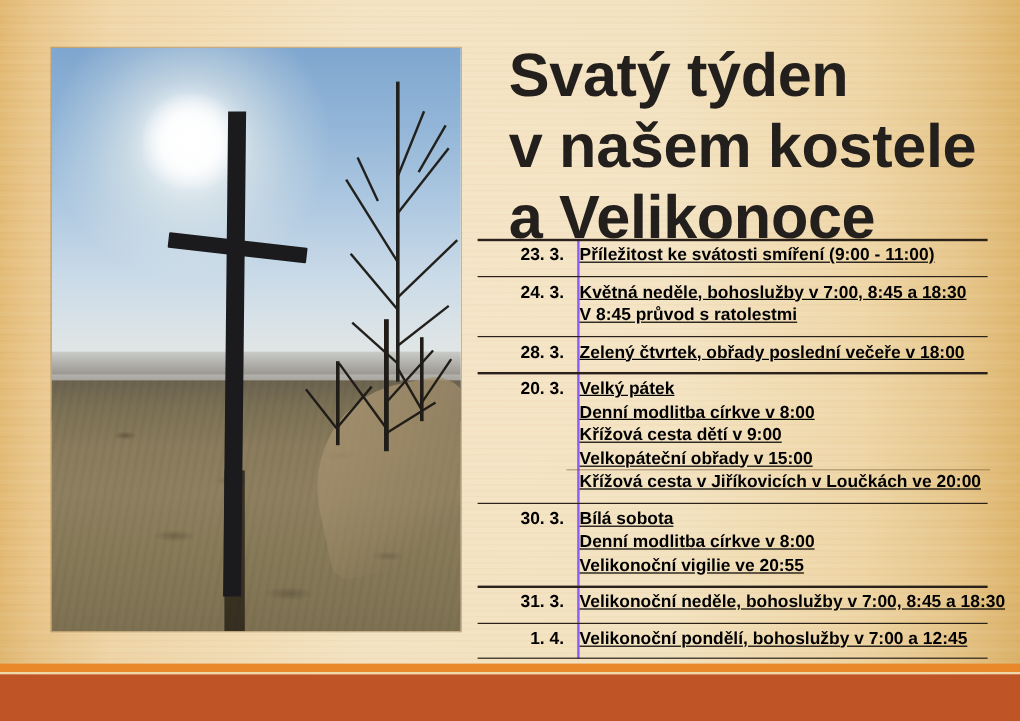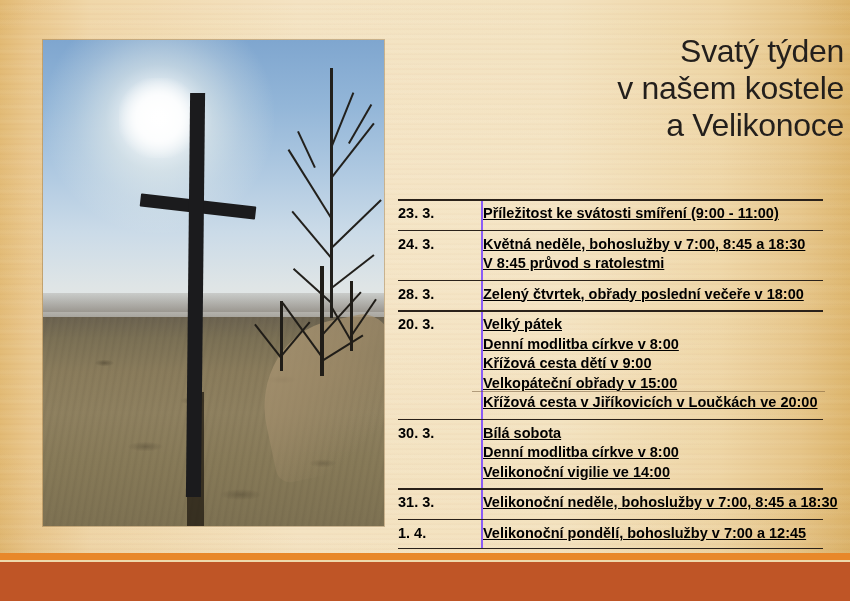--- a/index.html
+++ b/index.html
@@ -266,25 +266,24 @@
     transform-origin: bottom left;
   }
 
   
   .title {
     position: absolute;
     left: 424px;
     top: 33px;
     width: 420px;
     color: #231f1c;
-    font-size: 32px;
+    font-size: 51px;
     line-height: 1.16;
-    font-weight: 400;
+    font-weight: 700;
     letter-spacing: -0.3px;
-    text-align: right;
   }
   .title .tline { display: block; white-space: nowrap; }
 
   
   .schedule {
     position: absolute;
     left: 398px;
     top: 199px;
     width: 425px;
     border-collapse: collapse;
@@ -298,20 +297,21 @@
     position: absolute;
     left: 0;
     right: 0;
     top: 0;
     height: 1.5px;
     background: #2a211a;
   }
   .date-cell {
     width: 72px;
     flex: 0 0 72px;
+    text-align: right;
     padding: 5px 11px 6px 0;
     font-size: 14.5px;
     line-height: 19.5px;
     font-weight: 600;
     white-space: nowrap;
   }
   .desc-cell {
     flex: 1 1 auto;
     padding: 5px 0 6px 0;
     font-size: 14.5px;
@@ -430,21 +430,21 @@
           <span class="ln">Velkopáteční obřady v 15:00</span>
           <span class="ln subrule">Křížová cesta v Jiříkovicích v Loučkách ve 20:00</span>
         </div>
       </div>
       <div class="row">
         <div class="rule-top"></div>
         <div class="date-cell">30. 3.</div>
         <div class="desc-cell">
           <span class="ln">Bílá sobota</span>
           <span class="ln">Denní modlitba církve v 8:00</span>
-          <span class="ln">Velikonoční vigilie ve 14:00</span>
+          <span class="ln">Velikonoční vigilie ve 20:55</span>
         </div>
       </div>
       <div class="row">
         <div class="rule-top"></div>
         <div class="date-cell">31. 3.</div>
         <div class="desc-cell">
           <span class="ln">Velikonoční neděle, bohoslužby v 7:00, 8:45 a 18:30</span>
         </div>
       </div>
       <div class="row">

